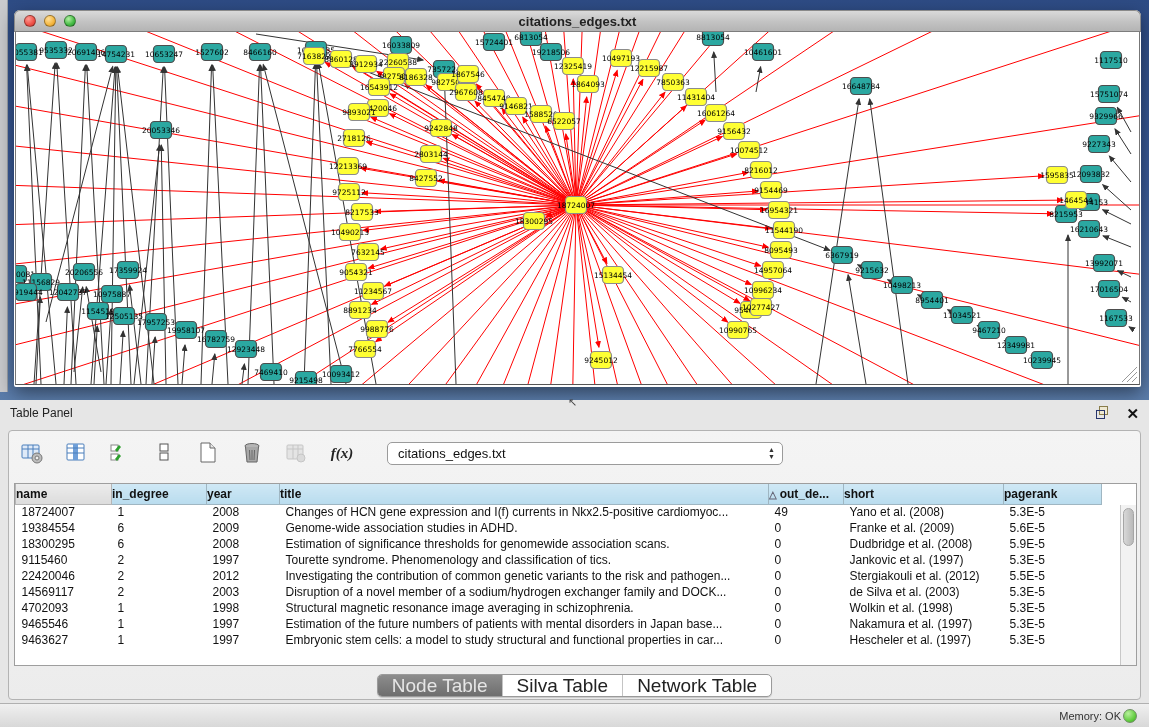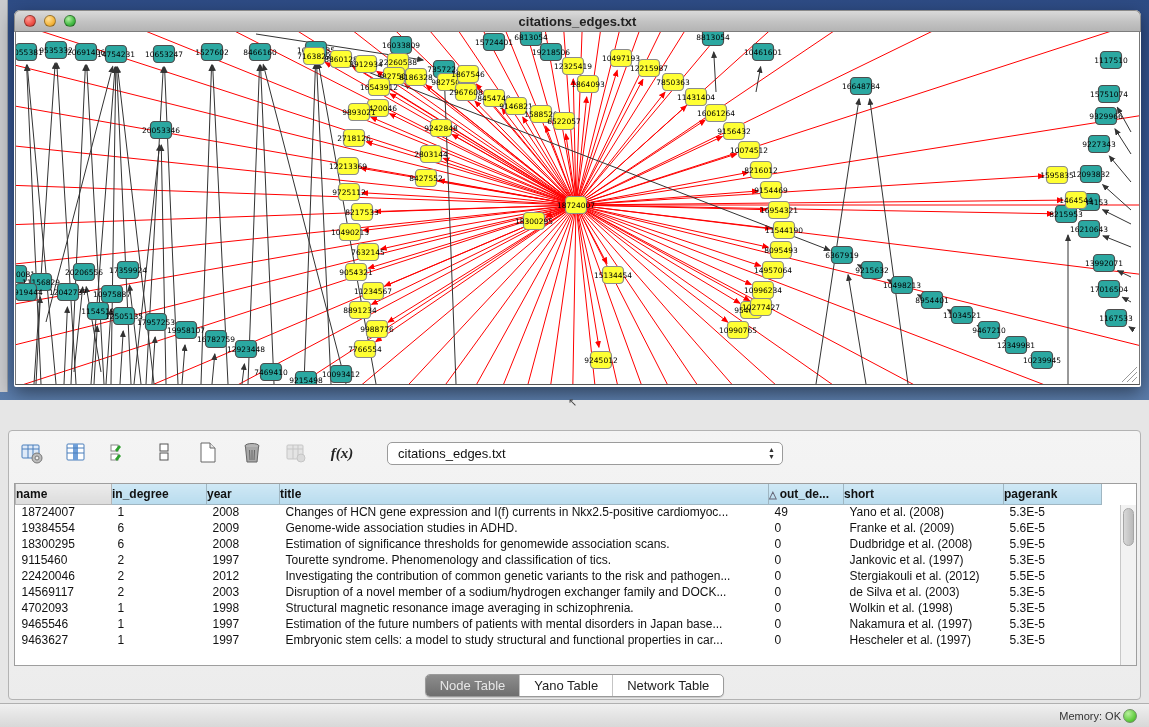--- a/index.html
+++ b/index.html
@@ -46,21 +46,21 @@
     background:linear-gradient(180deg,#cfe8f5,#b9dcee); border:1px solid #9fb6c2; border-top:none; }
   table.data th.gray { background:linear-gradient(180deg,#ececec,#dcdcdc); border-color:#b5b5b5; }
   table.data td { height:16px; padding:0 6px; white-space:nowrap; overflow:hidden; border:none; }
   .sortmark { color:#667; font-size:10px; margin-right:3px; }
   .vscroll { position:absolute; right:0; top:21px; bottom:0; width:16px; background:#f2f2f2; border-left:1px solid #c8c8c8; }
   .vthumb { position:absolute; left:2px; top:3px; width:11px; height:38px; border-radius:6px;
     background:linear-gradient(90deg,#d8d8d8,#b9b9b9); border:1px solid #a5a5a5; }
   .segwrap { position:absolute; left:0; right:0; top:243px; display:flex; justify-content:center; }
   .segctl { display:flex; border:1px solid #9a9a9a; border-radius:5px; overflow:hidden; background:#fff;
     box-shadow:0 1px 1px rgba(0,0,0,.15); }
-  .seg { font-size:13px; color:#222; padding:3px 14px; height:21px; display:flex; align-items:center; border-left:1px solid #c4c4c4; }
+  .seg { font-size:19px; color:#222; padding:3px 14px; height:21px; display:flex; align-items:center; border-left:1px solid #c4c4c4; }
   .seg:first-child { border-left:none; }
   .seg.active { background:linear-gradient(180deg,#8d8d8d,#6e6e6e); color:#e6e6e6; }
   .statusbar { position:absolute; left:0; top:703px; width:1149px; height:24px;
     background:linear-gradient(180deg,#f0f0f0,#d8d8d8); border-top:1px solid #b0b0b0;
     display:flex; align-items:center; justify-content:flex-end; padding-right:12px; gap:2px; }
   .mem-label { font-size:11px; color:#333; }
   .mem-dot { width:14px; height:14px; border-radius:50%; border:1px solid #6f8f64;
     background:radial-gradient(circle at 35% 30%,#b8f09c,#5ecb3c 65%,#3f9e27); }
 </style>
 </head>
@@ -477,20 +477,29 @@
         <text x="560" y="175.5" text-anchor="middle" font-size="7.5" font-family="&quot;DejaVu Sans&quot;, sans-serif" fill="#000">18724007</text>
         <line x1="1106" y1="350" x2="1121" y2="335" stroke="#999" stroke-width="1"></line>
         <line x1="1111" y1="350" x2="1121" y2="340" stroke="#999" stroke-width="1"></line>
         <line x1="1116" y1="350" x2="1121" y2="345" stroke="#999" stroke-width="1"></line>
       </svg>
   </div>
 </div>
 <div class="cursor-arrow">↖</div>
 
 <div class="tpanel">
+  <div class="tpanel-head">
+    <span class="tpanel-title">Table Panel</span>
+    <span class="tpanel-spacer"></span>
+    <span class="float-ic">
+        <span class="sq1"></span>
+        <span class="sq2"></span>
+      </span>
+    <span class="close-x">✕</span>
+  </div>
 
   <div class="inner">
     <div class="toolbar">
       <span class="tool">
         <svg width="24" height="24">
             <rect x="2" y="4" width="17" height="13" rx="1" fill="#dfeaf8" stroke="#4a7ebb"></rect>
             <line x1="2" y1="8" x2="19" y2="8" stroke="#4a7ebb"></line>
             <line x1="8" y1="4" x2="8" y2="17" stroke="#4a7ebb"></line>
             <line x1="13" y1="4" x2="13" y2="17" stroke="#4a7ebb"></line>
             <circle cx="17" cy="17" r="5" fill="#bdbdbd" stroke="#777"></circle>
@@ -660,21 +669,21 @@
           </tbody>
       </table>
       <div class="vscroll">
         <div class="vthumb"></div>
       </div>
     </div>
 
     <div class="segwrap">
       <div class="segctl" id="seg-tabs">
           <span class="seg active">Node Table</span>
-          <span class="seg">Yano Table</span>
+          <span class="seg">Silva Table</span>
           <span class="seg">Network Table</span>
         </div>
     </div>
   </div>
 </div>
 
 <div class="statusbar">
   <span class="mem-label">Memory: OK</span>
   <span class="mem-dot"></span>
 </div>

